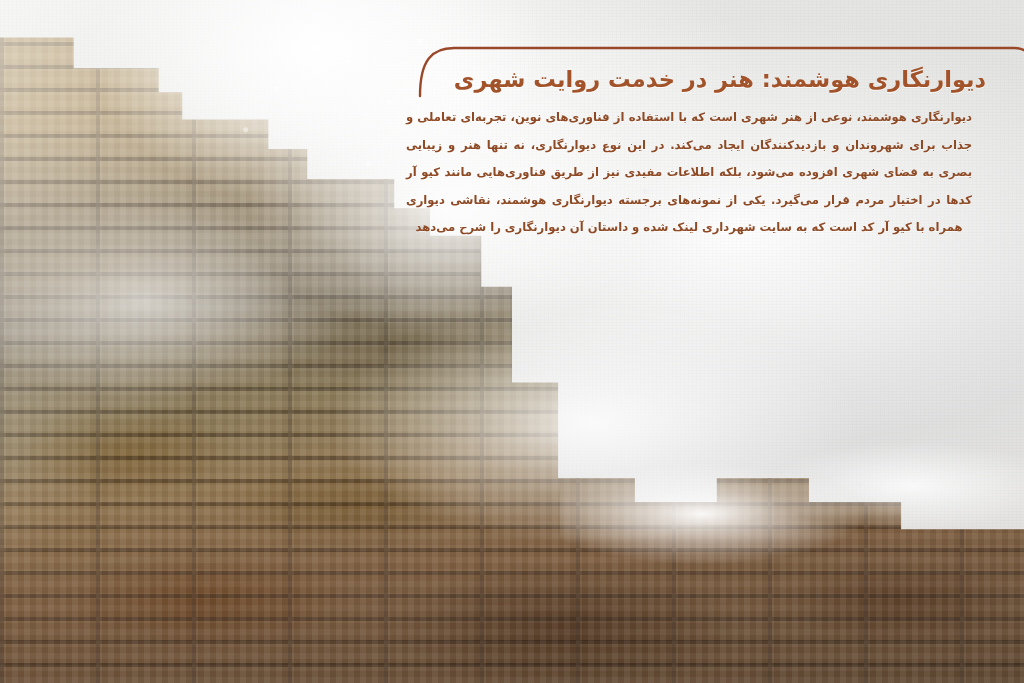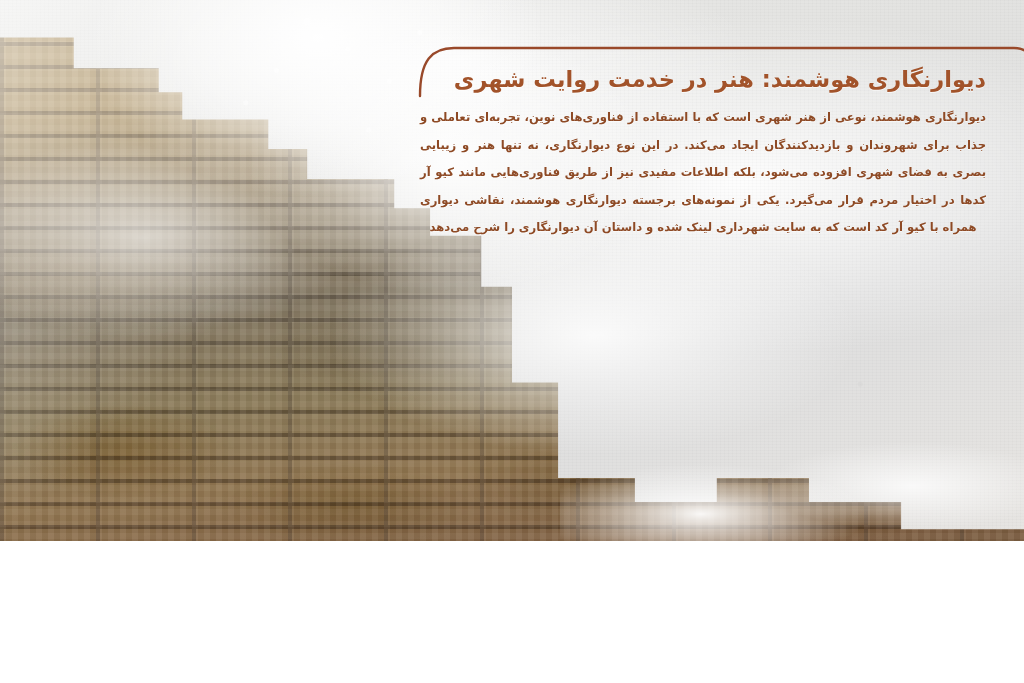--- a/index.html
+++ b/index.html
@@ -4,21 +4,21 @@
 <title>دیوارنگاری هوشمند</title>
 <style>
   html, body {
     margin: 0;
     padding: 0;
     background: #ffffff;
   }
   .stage {
     position: relative;
     width: 1024px;
-    height: 541px;
+    height: 683px;
     overflow: hidden;
     background: #e8e8e6;
     font-family: "DejaVu Sans", "Liberation Sans", sans-serif;
   }
 
   
   .plaster {
     position: absolute;
     inset: 0;
     background:
@@ -181,21 +181,21 @@
     direction: rtl;
     font-size: 22.5px;
     font-weight: 700;
     line-height: 1.25;
     color: #a2532a;
     letter-spacing: .2px;
     text-shadow: 0 1px 0 rgba(255,255,255,.65);
   }
   .body-copy {
     position: absolute;
-    left: 420px;
+    left: 406px;
     top: 104px;
     width: 566px;
     direction: rtl;
     text-align: justify;
     text-align-last: center;
     font-size: 11.6px;
     font-weight: 700;
     line-height: 27.5px;
     color: #8e4a25;
     text-shadow: 0 1px 0 rgba(255,255,255,.55);

